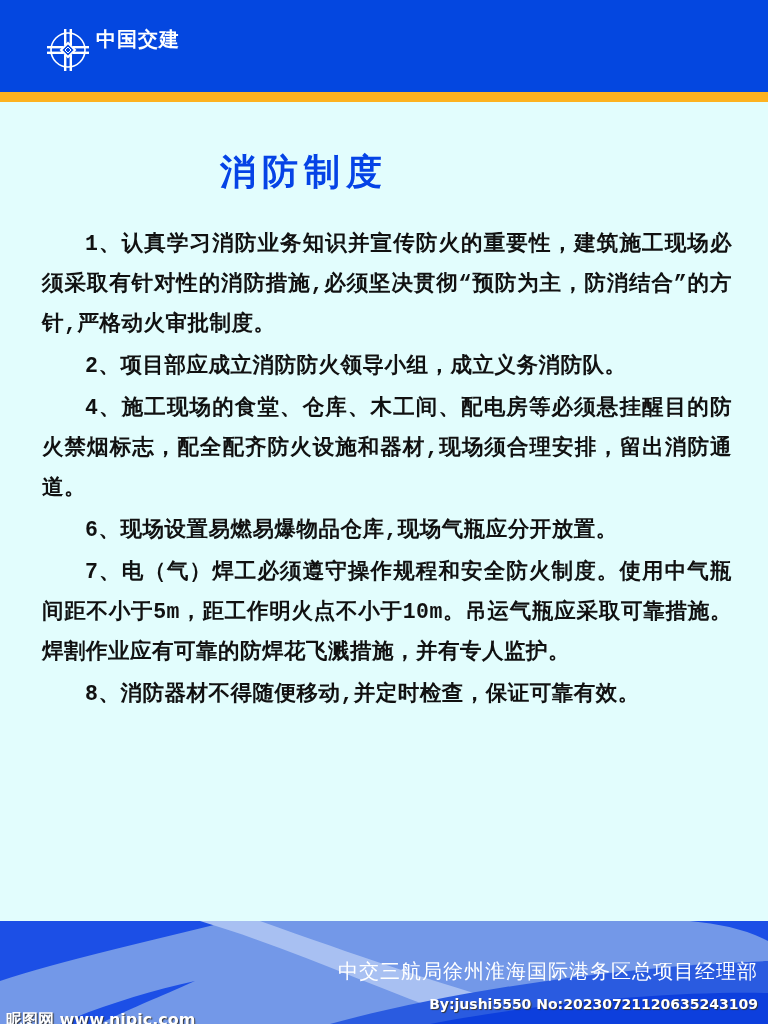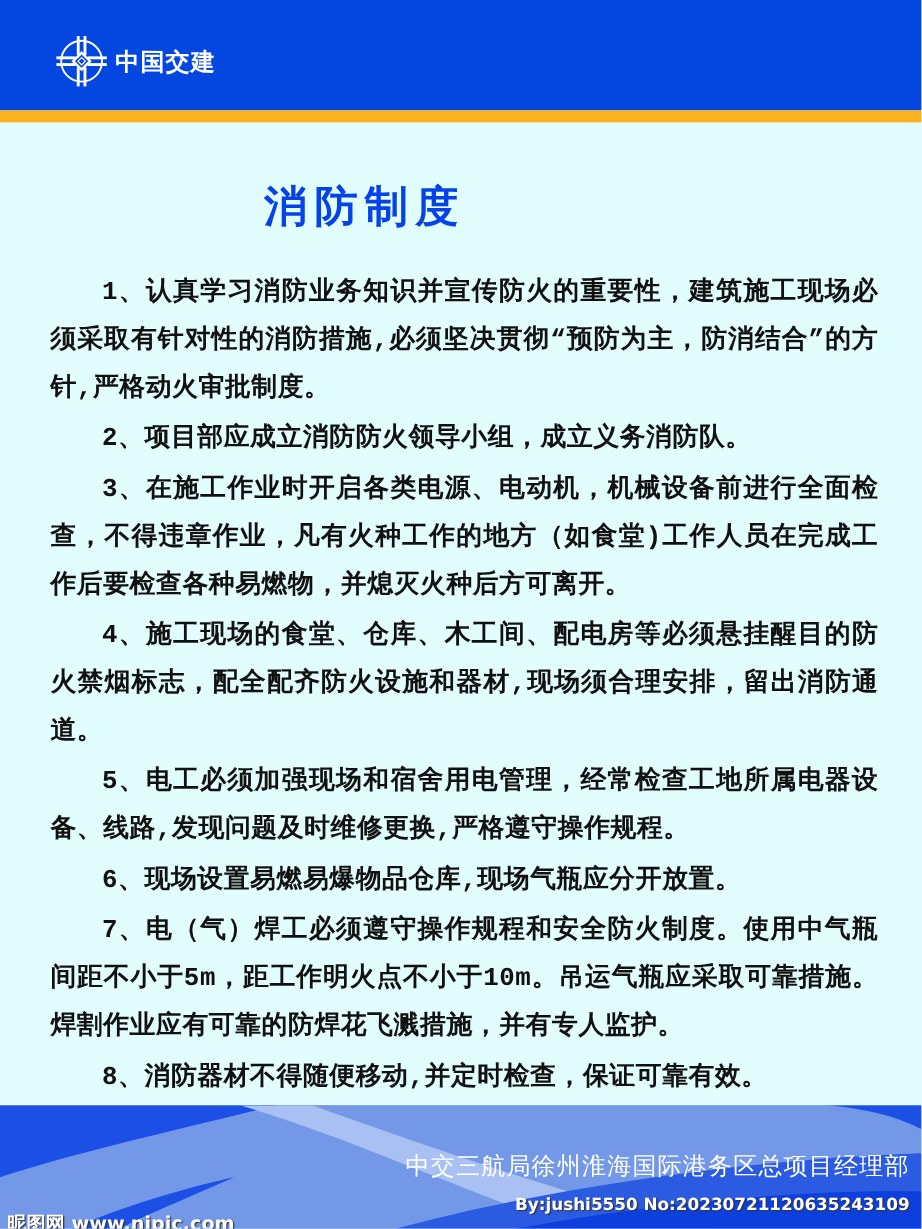--- a/index.html
+++ b/index.html
@@ -11,21 +11,21 @@
     .header {
       position: absolute; left: 0; top: 0; width: 768px; height: 92px;
       background: #0447e0;
     }
     .stripe {
       position: absolute; left: 0; top: 92px; width: 768px; height: 10px;
       background: #fdb220;
     }
     .logo {
       position: absolute; left: 44px; top: 26px; height: 50px;
-      display: flex; align-items: center;
+      display: flex; 
     }
     .logo svg { width: 48px; height: 48px; }
     .logo-text {
       color: #ffffff; font-size: 20px; font-weight: bold; margin-left: 4px;
       letter-spacing: 1px;
     }
     .title {
       position: absolute; left: 0; top: 148px; width: 608px; text-align: center;
       color: #0543e6; font-size: 36px; font-weight: bold; letter-spacing: 6px;
     }
@@ -79,23 +79,21 @@
     <polygon points="24,21 27,24 24,27 21,24" fill="#0447e0" stroke="#fff" stroke-width="1"></polygon>
   </svg>
   <span class="logo-text">中国交建</span>
 </div>
 
 <div class="title">消防制度</div>
 
 <div class="content">
   <p class="para">1、认真学习消防业务知识并宣传防火的重要性，建筑施工现场必须采取有针对性的消防措施,必须坚决贯彻“预防为主，防消结合”的方针,严格动火审批制度。</p>
   <p class="para">2、项目部应成立消防防火领导小组，成立义务消防队。</p>
-  <p class="para">3、在施工作业时开启各类电源、电动机，机械设备前进行全面检查，不得违章作业，凡有火种工作的地方（如食堂)工作人员在完成工作后要检查各种易燃物，并熄灭火种后方可离开。</p>
   <p class="para">4、施工现场的食堂、仓库、木工间、配电房等必须悬挂醒目的防火禁烟标志，配全配齐防火设施和器材,现场须合理安排，留出消防通道。</p>
-  <p class="para">5、电工必须加强现场和宿舍用电管理，经常检查工地所属电器设备、线路,发现问题及时维修更换,严格遵守操作规程。</p>
   <p class="para">6、现场设置易燃易爆物品仓库,现场气瓶应分开放置。</p>
   <p class="para">7、电（气）焊工必须遵守操作规程和安全防火制度。使用中气瓶间距不小于5m，距工作明火点不小于10m。吊运气瓶应采取可靠措施。焊割作业应有可靠的防焊花飞溅措施，并有专人监护。</p>
   <p class="para">8、消防器材不得随便移动,并定时检查，保证可靠有效。</p>
 </div>
 
 <div class="footer">
   <svg width="768" height="103" viewBox="0 0 768 103">
     <rect width="768" height="103" fill="#7398e8"></rect>
     <path d="M0,0 L230,0 C150,20 60,40 0,60 Z" fill="#1c4fe6"></path>
     <path d="M200,0 L260,0 C400,50 520,90 600,103 L480,103 C380,70 300,30 200,0 Z" fill="#a8c0f2"></path>

